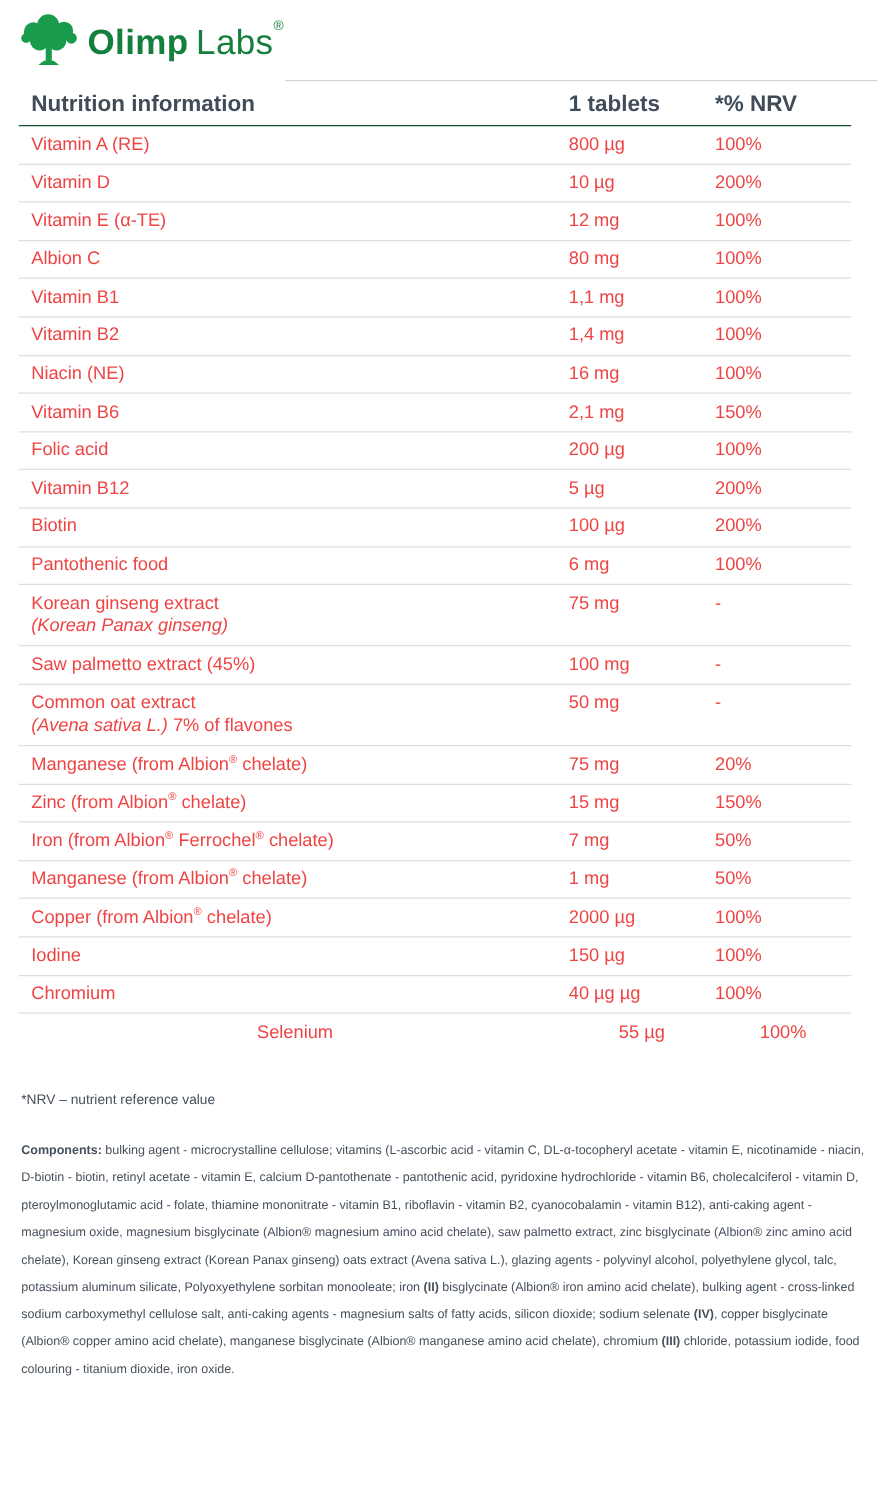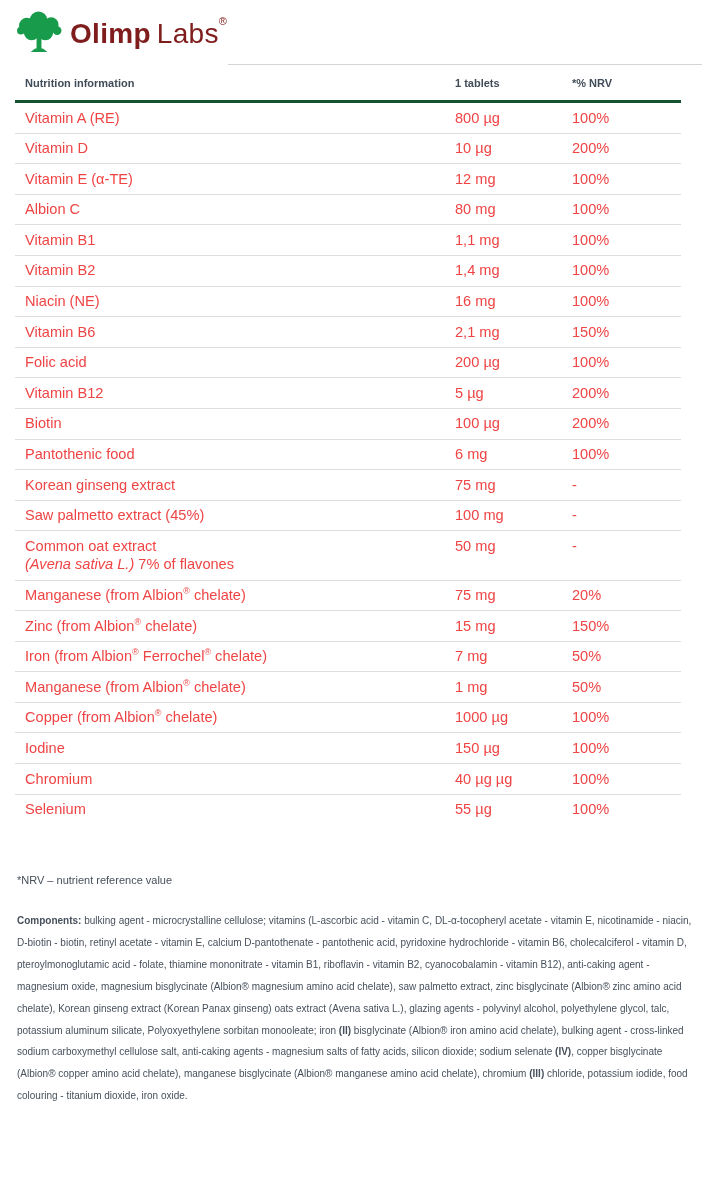--- a/index.html
+++ b/index.html
@@ -1,38 +1,38 @@
 <!DOCTYPE html>
 <html><head>
 <meta charset="utf-8">
 <style>
   html,body { margin:0; padding:0; background:#ffffff; }
   .page {
     position:relative; width:715px; height:1200px; background:#ffffff;
     font-family:"Liberation Sans", sans-serif; color:#46505c; overflow:hidden;
   }
   
-  .brand { position:absolute; top:11px; left:16px; display:flex; align-items:flex-end; color:#7f1d1d; }
+  .brand { position:absolute; top:11px; left:16px; display:flex; align-items:flex-end; color:#15803d; }
   .brand-tree { display:block; margin-right:7px; }
   .brand-text { font-size:28px; line-height:1; padding-bottom:5px; letter-spacing:0.3px; white-space:nowrap; }
   .brand-bold { font-weight:700; }
   .brand-reg { font-weight:400; margin-left:6px; }
   .brand-r { font-size:11px; vertical-align:top; position:relative; top:-4px; font-weight:400; }
   .partial-rule { position:absolute; top:64px; left:228px; width:474px; border-top:1px solid #d2d5d7; }
 
   
   .ntable { position:absolute; top:67px; left:15px; width:666px; }
-  .thead { display:flex; align-items:flex-start; padding:7px 0 8px 0; border-bottom:3px solid #14532d;
-           font-weight:700; font-size:11px; line-height:18px; color:#414c59; }
+  .thead { display:flex; align-items:flex-start; padding:7px 0 8px 0; border-bottom:1px solid #14532d;
+           font-weight:700; font-size:18px; line-height:18px; color:#414c59; }
   .cell-label { box-sizing:border-box; width:440px; padding-left:10px; padding-right:8px; }
   .cell-amount { box-sizing:border-box; width:117px; }
   .cell-nrv { flex:1; }
   .row { display:flex; align-items:flex-start; padding:5.5px 0; border-bottom:1px solid #dcdfe1;
          font-size:14.6px; line-height:18.6px; color:#ef4444; }
-  .row:last-child { border-bottom:none; }
+  .row:last-child { border-bottom:none;text-align:center; }
   .label-main sup { font-size:9px; line-height:0; }
   .sub-line { display:block; }
   .sub-line i { font-style:italic; }
 
   
   .footnote { position:absolute; top:874px; left:17px; font-size:11px; color:#46505c; }
   .components { position:absolute; top:910px; left:17px; width:682px; font-size:10px;
                 line-height:21.9px; color:#46505c; }
   .components b { font-weight:700; }
 </style>
@@ -121,21 +121,21 @@
           <div class="cell-label"><span class="label-main">Biotin</span></div>
           <div class="cell-amount">100 µg</div>
           <div class="cell-nrv">200%</div>
         </div>
         <div class="row">
           <div class="cell-label"><span class="label-main">Pantothenic food</span></div>
           <div class="cell-amount">6 mg</div>
           <div class="cell-nrv">100%</div>
         </div>
         <div class="row">
-          <div class="cell-label"><span class="label-main">Korean ginseng extract</span></div>
+          <div class="cell-label"><span class="label-main">Korean ginseng extract</span><span class="sub-line"><i>(Korean Panax ginseng)</i></span></div>
           <div class="cell-amount">75 mg</div>
           <div class="cell-nrv">-</div>
         </div>
         <div class="row">
           <div class="cell-label"><span class="label-main">Saw palmetto extract (45%)</span></div>
           <div class="cell-amount">100 mg</div>
           <div class="cell-nrv">-</div>
         </div>
         <div class="row">
           <div class="cell-label"><span class="label-main">Common oat extract</span><span class="sub-line"><i>(Avena sativa L.)</i> 7% of flavones</span></div>
@@ -157,21 +157,21 @@
           <div class="cell-amount">7 mg</div>
           <div class="cell-nrv">50%</div>
         </div>
         <div class="row">
           <div class="cell-label"><span class="label-main">Manganese (from Albion<sup>®</sup> chelate)</span></div>
           <div class="cell-amount">1 mg</div>
           <div class="cell-nrv">50%</div>
         </div>
         <div class="row">
           <div class="cell-label"><span class="label-main">Copper (from Albion<sup>®</sup> chelate)</span></div>
-          <div class="cell-amount">1000 µg</div>
+          <div class="cell-amount">2000 µg</div>
           <div class="cell-nrv">100%</div>
         </div>
         <div class="row">
           <div class="cell-label"><span class="label-main">Iodine</span></div>
           <div class="cell-amount">150 µg</div>
           <div class="cell-nrv">100%</div>
         </div>
         <div class="row">
           <div class="cell-label"><span class="label-main">Chromium</span></div>
           <div class="cell-amount">40 µg µg</div>

